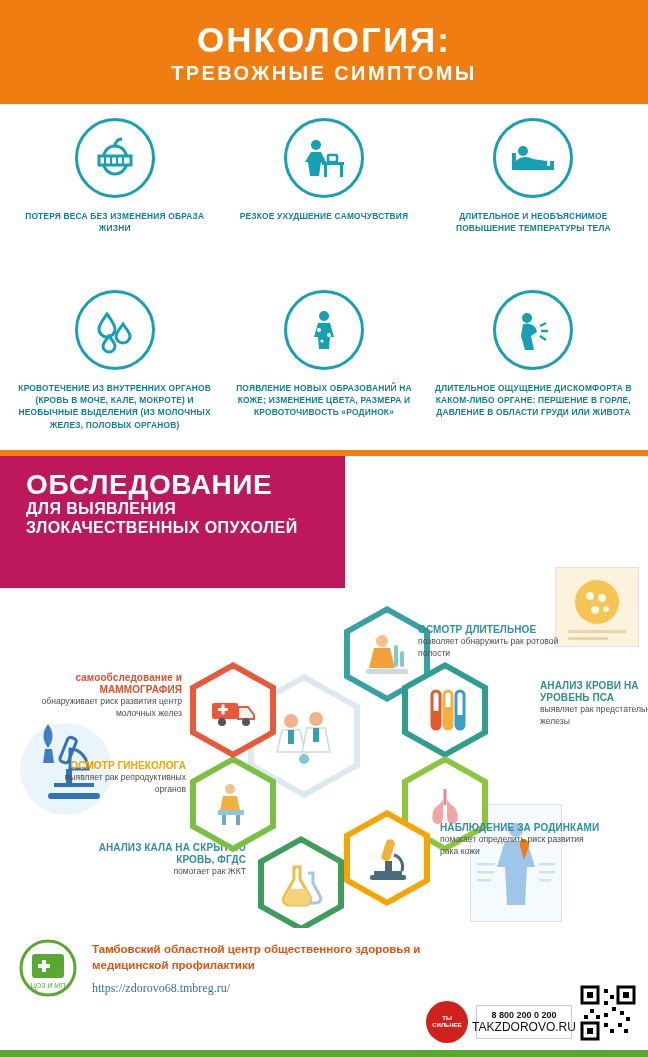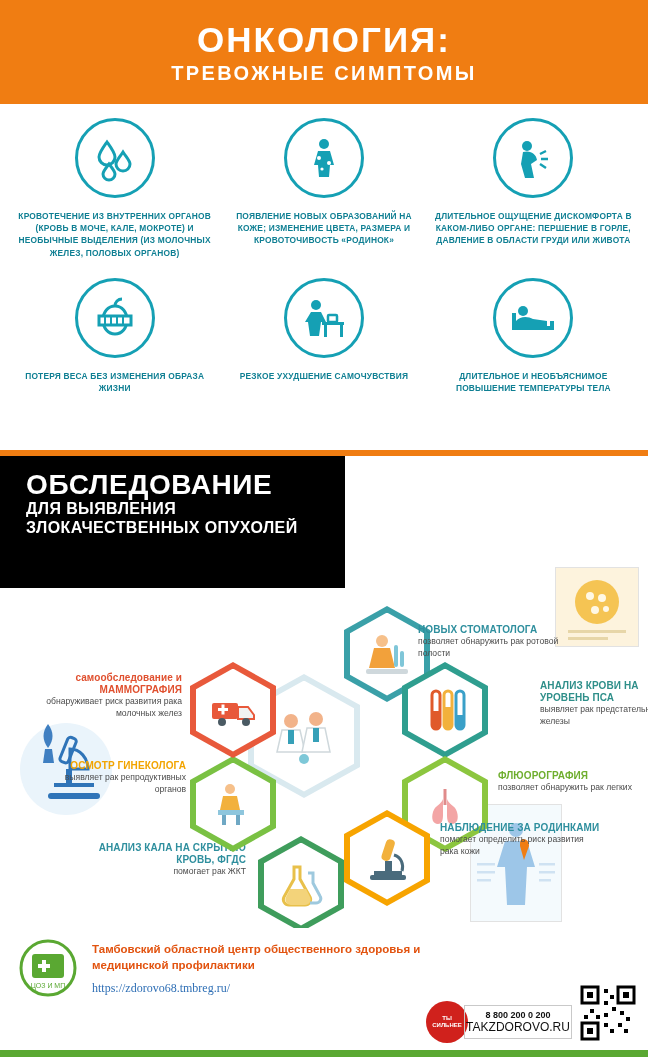--- a/index.html
+++ b/index.html
@@ -42,21 +42,21 @@
     line-height: 1.45; letter-spacing: .2px; text-transform: uppercase;
   }
   .srow.r1 .scell { height: 172px; }
   .srow.r2 .scell { height: 160px; }
   .divider-bar { height: 6px; background: #f07d12; }
 
   
   .exam { position: relative; background:#fff; height: 478px; }
   .exam-banner {
     position:absolute; left:0; top:0; width: 345px; height: 132px;
-    background:#000000; color:#fff; padding: 14px 18px 0 26px;
+    background:#be185d; color:#fff; padding: 14px 18px 0 26px;
   }
   .exam-banner .l1 { font-size: 28px; font-weight: bold; letter-spacing: .6px; line-height: 1.08;}
   .exam-banner .l2 { font-size: 16px; font-weight: bold; letter-spacing: .4px; line-height: 1.16; }
 
   
   .hex-area { position:absolute; left: 0; top: 118px; width: 648px; height: 330px; }
 
   .hex {
     position:absolute; width: 86px; height: 96px;
     clip-path: polygon(50% 0%, 100% 25%, 100% 75%, 50% 100%, 0% 75%, 0% 25%);
@@ -82,21 +82,21 @@
   }
 
   
   .footer { position:absolute; left:0; bottom:0; width:648px; height:129px; background:#fff; }
   .foot-text { position:absolute; left: 92px; top: 14px; width: 380px; }
   .foot-text .org { color:#e2530f; font-size: 11.5px; font-weight:bold; line-height:1.35; }
   .foot-text .site { color:#2f6fb5; font-size: 12px; font-family:"Liberation Serif", serif; margin-top:8px; }
   .green-line { position:absolute; left:0; bottom:0; width:648px; height:7px; background:#5aa832; }
   .qr { position:absolute; right: 12px; bottom: 16px; width: 56px; height:56px; }
   .takz {
-    position:absolute; right: 76px; bottom: 18px; width: 108px; height: 34px;
+    position:absolute; right: 76px; bottom: 18px; width: 96px; height: 34px;
     border:1px solid #c9c9c9; display:flex; flex-direction:column; align-items:center; justify-content:center;
   }
   .takz .n { font-size: 9px; font-weight:bold; color:#111; }
   .takz .u { font-size: 12px; font-weight:normal; color:#111; }
   .redbadge {
     position:absolute; right: 180px; bottom: 14px; width: 42px; height: 42px; border-radius:50%;
     background:#d0211c; color:#fff; display:flex; align-items:center; justify-content:center;
     font-size: 6px; font-weight:bold; text-align:center; line-height:1.15; padding: 4px;
   }
   .logo {
@@ -107,59 +107,20 @@
 <body>
 
 <div class="poster">
 
   <div class="header">
     <h1>ОНКОЛОГИЯ:</h1>
     <h2>ТРЕВОЖНЫЕ СИМПТОМЫ</h2>
   </div>
 
   <div class="symptoms">
-
-    <div class="srow r2">
-
-      <div class="scell">
-        <div class="circle">
-          <svg width="52" height="52" viewBox="0 0 52 52">
-            <path d="M18 10c5 7 8 11 8 15a8 8 0 01-16 0c0-4 3-8 8-15z" fill="none" stroke="#15a0b4" stroke-width="3"></path>
-            <path d="M34 20c4 6 7 9 7 12a7 7 0 01-14 0c0-3 3-6 7-12z" fill="none" stroke="#15a0b4" stroke-width="3"></path>
-            <path d="M20 32c4 5 6 8 6 10a6 6 0 01-12 0c0-2 2-5 6-10z" fill="none" stroke="#15a0b4" stroke-width="3"></path>
-          </svg>
-        </div>
-        <div class="scaption">КРОВОТЕЧЕНИЕ ИЗ ВНУТРЕННИХ ОРГАНОВ (КРОВЬ В МОЧЕ, КАЛЕ, МОКРОТЕ) И НЕОБЫЧНЫЕ ВЫДЕЛЕНИЯ (ИЗ МОЛОЧНЫХ ЖЕЛЕЗ, ПОЛОВЫХ ОРГАНОВ)</div>
-      </div>
-
-      <div class="scell">
-        <div class="circle">
-          <svg width="52" height="52" viewBox="0 0 52 52">
-            <circle cx="26" cy="12" r="5" fill="#15a0b4"></circle>
-            <path d="M20 19h12l4 14h-4l-1 12h-10l-1-12h-4z" fill="#15a0b4"></path>
-            <circle cx="21" cy="26" r="2" fill="#fff"></circle>
-            <circle cx="31" cy="31" r="2" fill="#fff"></circle>
-            <circle cx="24" cy="37" r="1.6" fill="#fff"></circle>
-          </svg>
-        </div>
-        <div class="scaption">ПОЯВЛЕНИЕ НОВЫХ ОБРАЗОВАНИЙ НА КОЖЕ; ИЗМЕНЕНИЕ ЦВЕТА, РАЗМЕРА И КРОВОТОЧИВОСТЬ «РОДИНОК»</div>
-      </div>
-
-      <div class="scell">
-        <div class="circle">
-          <svg width="52" height="52" viewBox="0 0 52 52">
-            <circle cx="20" cy="14" r="5" fill="#15a0b4"></circle>
-            <path d="M16 20c8-2 13 2 14 8l-6 4 3 14h-9l-4-14z" fill="#15a0b4"></path>
-            <path d="M33 22l6-3M34 27l7 0M33 32l6 4" stroke="#15a0b4" stroke-width="2.4"></path>
-          </svg>
-        </div>
-        <div class="scaption">ДЛИТЕЛЬНОЕ ОЩУЩЕНИЕ ДИСКОМФОРТА В КАКОМ-ЛИБО ОРГАНЕ: ПЕРШЕНИЕ В ГОРЛЕ, ДАВЛЕНИЕ В ОБЛАСТИ ГРУДИ ИЛИ ЖИВОТА</div>
-      </div>
-
-    </div>
 
     <div class="srow r1">
 
       <div class="scell">
         <div class="circle">
           <svg width="52" height="52" viewBox="0 0 52 52">
             <path d="M26 14c-7 0-12 6-12 14s5 14 12 14 12-6 12-14-5-14-12-14z" fill="none" stroke="#15a0b4" stroke-width="3"></path>
             <path d="M26 14c0-4 3-7 7-7" fill="none" stroke="#15a0b4" stroke-width="3"></path>
             <rect x="10" y="24" width="32" height="9" fill="#fff" stroke="#15a0b4" stroke-width="3"></rect>
             <path d="M16 24v9M22 24v9M28 24v9M34 24v9" stroke="#15a0b4" stroke-width="2"></path>
@@ -186,20 +147,59 @@
         <div class="circle">
           <svg width="54" height="54" viewBox="0 0 54 54">
             <circle cx="17" cy="20" r="5" fill="#15a0b4"></circle>
             <path d="M10 30c4-5 12-5 17-2l14 2v5H10z" fill="#15a0b4"></path>
             <rect x="6" y="35" width="42" height="4" fill="#15a0b4"></rect>
             <rect x="6" y="22" width="4" height="17" fill="#15a0b4"></rect>
             <rect x="44" y="30" width="4" height="9" fill="#15a0b4"></rect>
           </svg>
         </div>
         <div class="scaption">ДЛИТЕЛЬНОЕ И НЕОБЪЯСНИМОЕ ПОВЫШЕНИЕ ТЕМПЕРАТУРЫ ТЕЛА</div>
+      </div>
+
+    </div>
+
+    <div class="srow r2">
+
+      <div class="scell">
+        <div class="circle">
+          <svg width="52" height="52" viewBox="0 0 52 52">
+            <path d="M18 10c5 7 8 11 8 15a8 8 0 01-16 0c0-4 3-8 8-15z" fill="none" stroke="#15a0b4" stroke-width="3"></path>
+            <path d="M34 20c4 6 7 9 7 12a7 7 0 01-14 0c0-3 3-6 7-12z" fill="none" stroke="#15a0b4" stroke-width="3"></path>
+            <path d="M20 32c4 5 6 8 6 10a6 6 0 01-12 0c0-2 2-5 6-10z" fill="none" stroke="#15a0b4" stroke-width="3"></path>
+          </svg>
+        </div>
+        <div class="scaption">КРОВОТЕЧЕНИЕ ИЗ ВНУТРЕННИХ ОРГАНОВ (КРОВЬ В МОЧЕ, КАЛЕ, МОКРОТЕ) И НЕОБЫЧНЫЕ ВЫДЕЛЕНИЯ (ИЗ МОЛОЧНЫХ ЖЕЛЕЗ, ПОЛОВЫХ ОРГАНОВ)</div>
+      </div>
+
+      <div class="scell">
+        <div class="circle">
+          <svg width="52" height="52" viewBox="0 0 52 52">
+            <circle cx="26" cy="12" r="5" fill="#15a0b4"></circle>
+            <path d="M20 19h12l4 14h-4l-1 12h-10l-1-12h-4z" fill="#15a0b4"></path>
+            <circle cx="21" cy="26" r="2" fill="#fff"></circle>
+            <circle cx="31" cy="31" r="2" fill="#fff"></circle>
+            <circle cx="24" cy="37" r="1.6" fill="#fff"></circle>
+          </svg>
+        </div>
+        <div class="scaption">ПОЯВЛЕНИЕ НОВЫХ ОБРАЗОВАНИЙ НА КОЖЕ; ИЗМЕНЕНИЕ ЦВЕТА, РАЗМЕРА И КРОВОТОЧИВОСТЬ «РОДИНОК»</div>
+      </div>
+
+      <div class="scell">
+        <div class="circle">
+          <svg width="52" height="52" viewBox="0 0 52 52">
+            <circle cx="20" cy="14" r="5" fill="#15a0b4"></circle>
+            <path d="M16 20c8-2 13 2 14 8l-6 4 3 14h-9l-4-14z" fill="#15a0b4"></path>
+            <path d="M33 22l6-3M34 27l7 0M33 32l6 4" stroke="#15a0b4" stroke-width="2.4"></path>
+          </svg>
+        </div>
+        <div class="scaption">ДЛИТЕЛЬНОЕ ОЩУЩЕНИЕ ДИСКОМФОРТА В КАКОМ-ЛИБО ОРГАНЕ: ПЕРШЕНИЕ В ГОРЛЕ, ДАВЛЕНИЕ В ОБЛАСТИ ГРУДИ ИЛИ ЖИВОТА</div>
       </div>
 
     </div>
   </div>
 
   <div class="divider-bar"></div>
 
   <div class="exam">
 
     <div class="exam-banner">
@@ -268,21 +268,21 @@
           <svg width="54" height="54" viewBox="0 0 54 54">
             <circle cx="22" cy="14" r="6" fill="#f6c08a"></circle>
             <path d="M14 21h16l5 20H9z" fill="#f2a13b"></path>
             <rect x="34" y="18" width="4" height="22" rx="2" fill="#7fc6d8"></rect>
             <rect x="40" y="24" width="4" height="16" rx="2" fill="#7fc6d8"></rect>
             <rect x="6" y="42" width="42" height="5" rx="2" fill="#cfd8dc"></rect>
           </svg>
         </div>
       </div>
       <div class="lbl right" style="left:418px; top:50px; width:150px;">
-        <div class="t" style="color:#2f8f9e;">НОВЫХ СТОМАТОЛОГА</div>
+        <div class="t" style="color:#2f8f9e;">ОСМОТР ДЛИТЕЛЬНОЕ</div>
         <div class="s">позволяет обнаружить рак ротовой полости</div>
       </div>
 
       <div class="hex" style="left:402px; top:88px; background:#2f9e8f;">
         <div class="inner">
           <svg width="54" height="54" viewBox="0 0 54 54">
             <rect x="14" y="8" width="8" height="38" rx="4" fill="none" stroke="#e05a2b" stroke-width="3"></rect>
             <rect x="15" y="28" width="6" height="17" fill="#e05a2b"></rect>
             <rect x="26" y="8" width="8" height="38" rx="4" fill="none" stroke="#f2b13c" stroke-width="3"></rect>
             <rect x="27" y="24" width="6" height="21" fill="#f2b13c"></rect>
@@ -298,24 +298,20 @@
 
       <div class="hex" style="left:402px; top:182px; background:#8cc63f;">
         <div class="inner">
           <svg width="54" height="54" viewBox="0 0 54 54">
             <path d="M27 12v16" stroke="#e08b8b" stroke-width="3"></path>
             <path d="M25 22c-2 6-8 6-10 13-2 7 0 12 5 12 4 0 5-4 5-9z" fill="#f3a5a5"></path>
             <path d="M29 22c2 6 8 6 10 13 2 7 0 12-5 12-4 0-5-4-5-9z" fill="#f3a5a5"></path>
           </svg>
         </div>
       </div>
-      <div class="lbl right" style="left:498px; top:196px; width:142px;">
-        <div class="t" style="color:#6fae2e;">ФЛЮОРОГРАФИЯ</div>
-        <div class="s">позволяет обнаружить рак легких</div>
-      </div>
 
       <div class="hex" style="left:344px; top:236px; background:#f7a400;">
         <div class="inner">
           <svg width="54" height="54" viewBox="0 0 54 54">
             <rect x="24" y="8" width="9" height="22" rx="4" transform="rotate(18 28 18)" fill="#f2b13c"></rect>
             <rect x="25" y="30" width="7" height="10" fill="#4a6b7c"></rect>
             <rect x="14" y="40" width="28" height="4" fill="#4a6b7c"></rect>
             <rect x="10" y="44" width="36" height="5" rx="2" fill="#4a6b7c"></rect>
             <path d="M34 24c7 2 10 9 8 16" fill="none" stroke="#4a6b7c" stroke-width="3"></path>
           </svg>
@@ -363,21 +359,21 @@
             <path d="M32 24h10l6 8v4H32z" fill="#f2f2f2" stroke="#e8593b" stroke-width="2"></path>
             <rect x="12" y="25" width="10" height="3" fill="#fff"></rect>
             <rect x="15.5" y="21.5" width="3" height="10" fill="#fff"></rect>
             <circle cx="16" cy="39" r="4" fill="#4a5a63"></circle>
             <circle cx="40" cy="39" r="4" fill="#4a5a63"></circle>
           </svg>
         </div>
       </div>
       <div class="lbl left" style="left:36px; top:98px; width:146px;">
         <div class="t" style="color:#e0502f;">самообследование и МАММОГРАФИЯ</div>
-        <div class="s">обнаруживает риск развития рака молочных желез</div>
+        <div class="s">обнаруживает риск развития центр молочных желез</div>
       </div>
 
     </div>
   </div>
 
   <div class="footer">
 
     <div class="logo">
       <svg width="60" height="60" viewBox="0 0 60 60">
         <circle cx="30" cy="30" r="27" fill="#ffffff" stroke="#5aa832" stroke-width="3"></circle>

